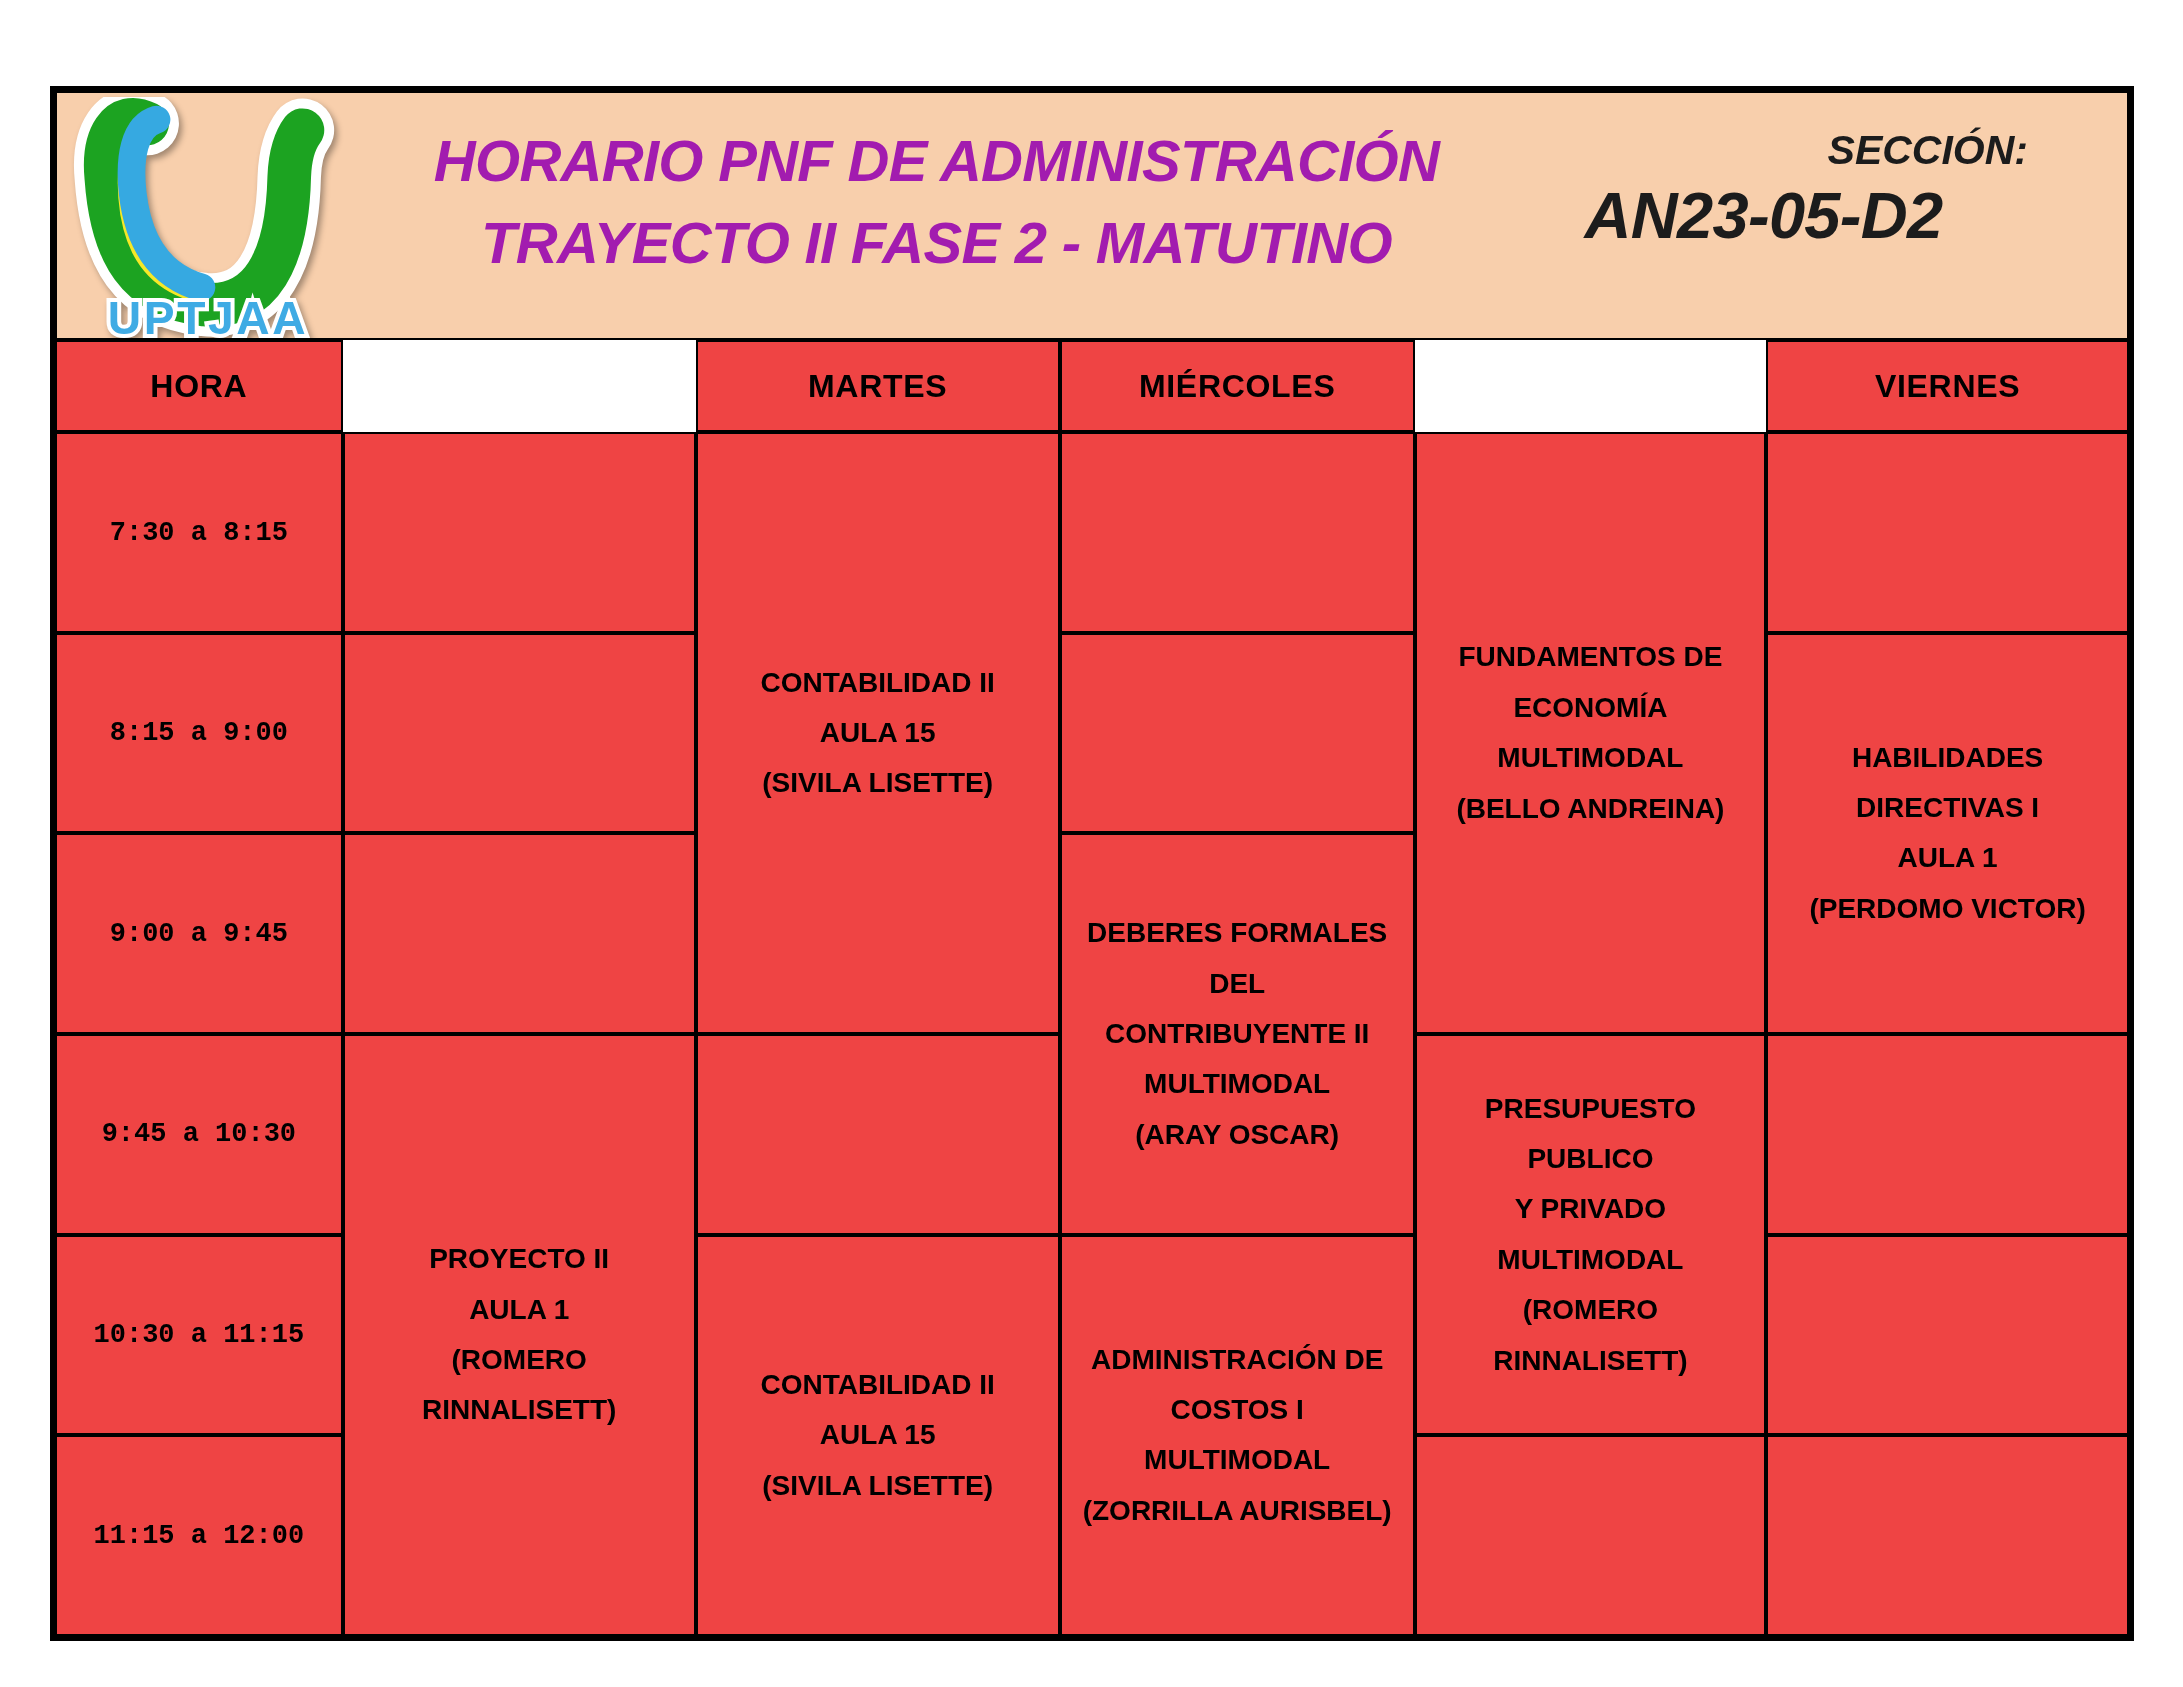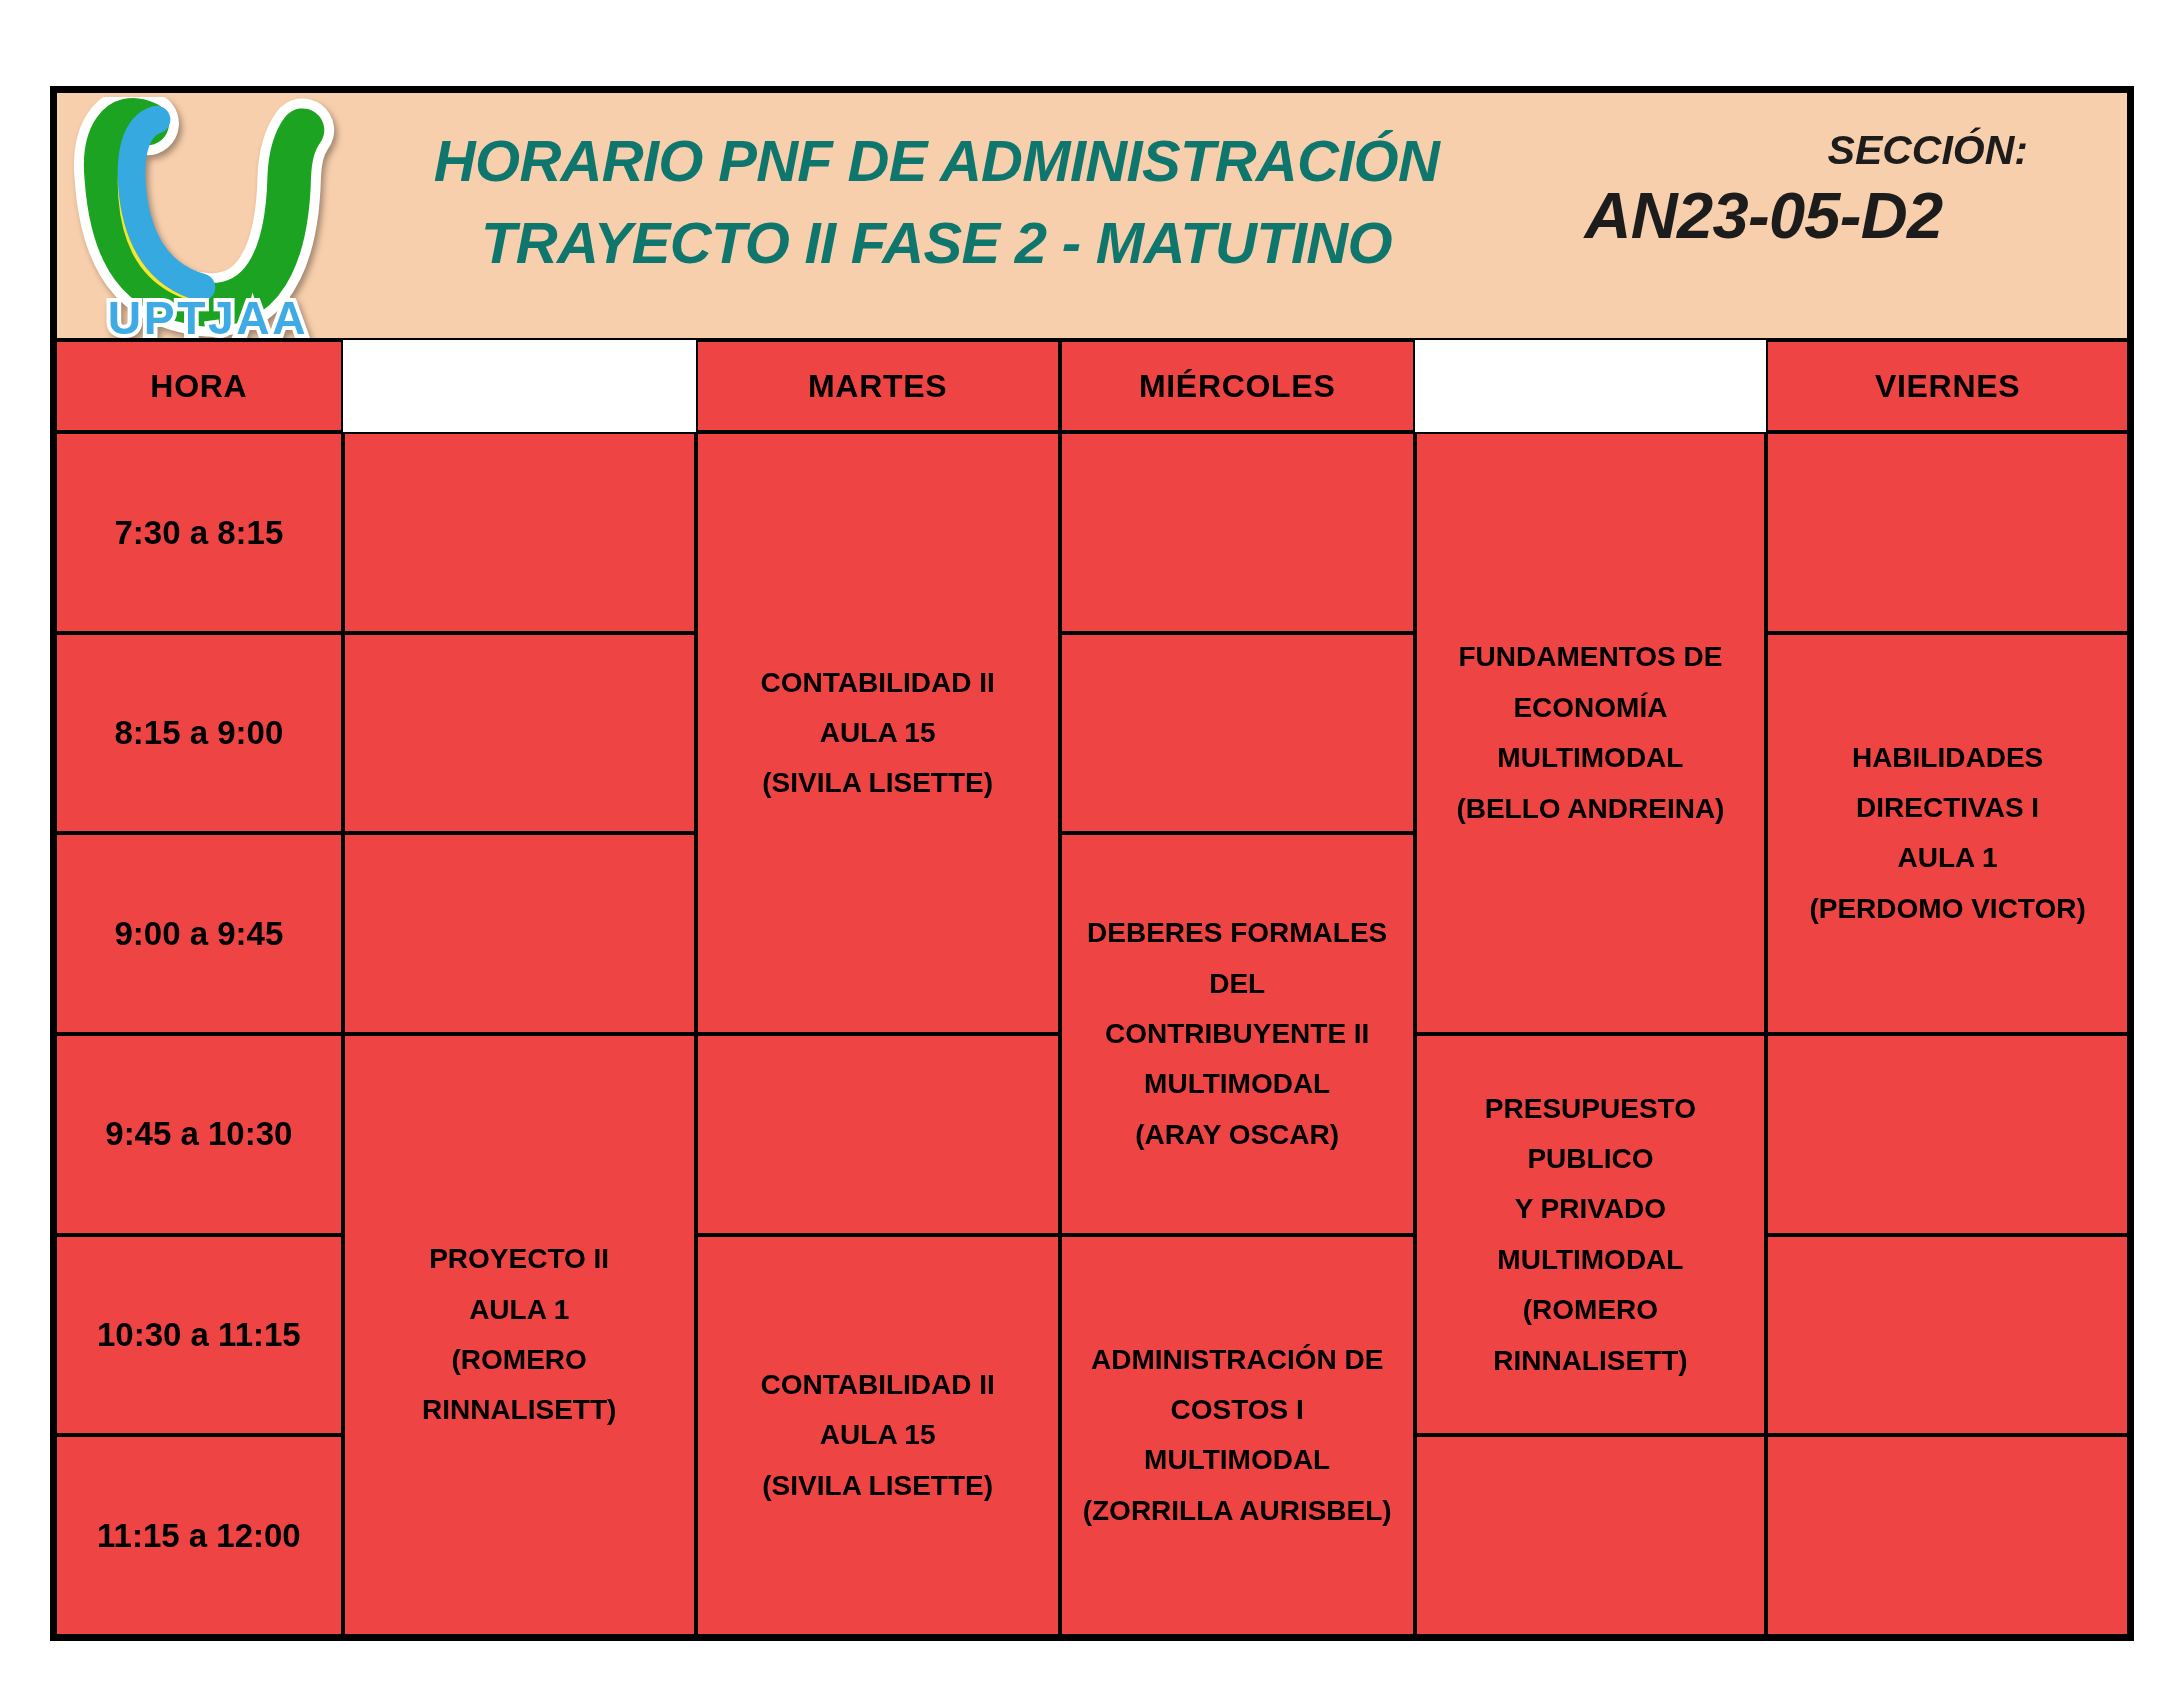--- a/index.html
+++ b/index.html
@@ -18,31 +18,31 @@
     grid-template-columns:437fr 536fr 553fr 539fr 534fr 551fr;
     grid-template-rows:377fr 140fr repeat(6, 304fr);
   }
   .cell{
     box-sizing:border-box;border:2.6px solid #000;background:#ef4444;
     display:flex;align-items:center;justify-content:center;
     color:#000;text-align:center;overflow:hidden;
   }
   .band{background:#F8CFAC;position:relative;}
   .day{font-weight:bold;font-size:32px;letter-spacing:0.7px;}
-  .time{font-weight:bold;font-size:33px;}
+  .time{font-weight:bold;font-size:27px;font-family:Liberation Mono, monospace;}
   .course{
     font-weight:bold;font-size:28px;line-height:1.8;
     white-space:pre-line;padding:0 8px;
   }
 
   
   .title{
     position:absolute;left:284px;top:26.5px;width:1191px;
     font-weight:bold;font-style:italic;font-size:58px;line-height:1.42;
-    color:#0f766e;text-align:center;white-space:pre-line;letter-spacing:-0.7px;
+    color:#a21caf;text-align:center;white-space:pre-line;letter-spacing:-0.7px;
   }
   .section{
     position:absolute;right:99px;top:34px;width:529px;
     text-align:center;color:#1c1c1c;font-style:italic;font-weight:bold;
   }
   .section-label{font-size:41px;text-align:right;}
   .section-value{font-size:65px;margin-top:4px;letter-spacing:-0.7px;}
   .logo{
     position:absolute;left:10.6px;top:4px;width:284px;height:246px;
     filter:drop-shadow(3.3px 4.6px 3.3px rgba(0,0,0,0.35));

